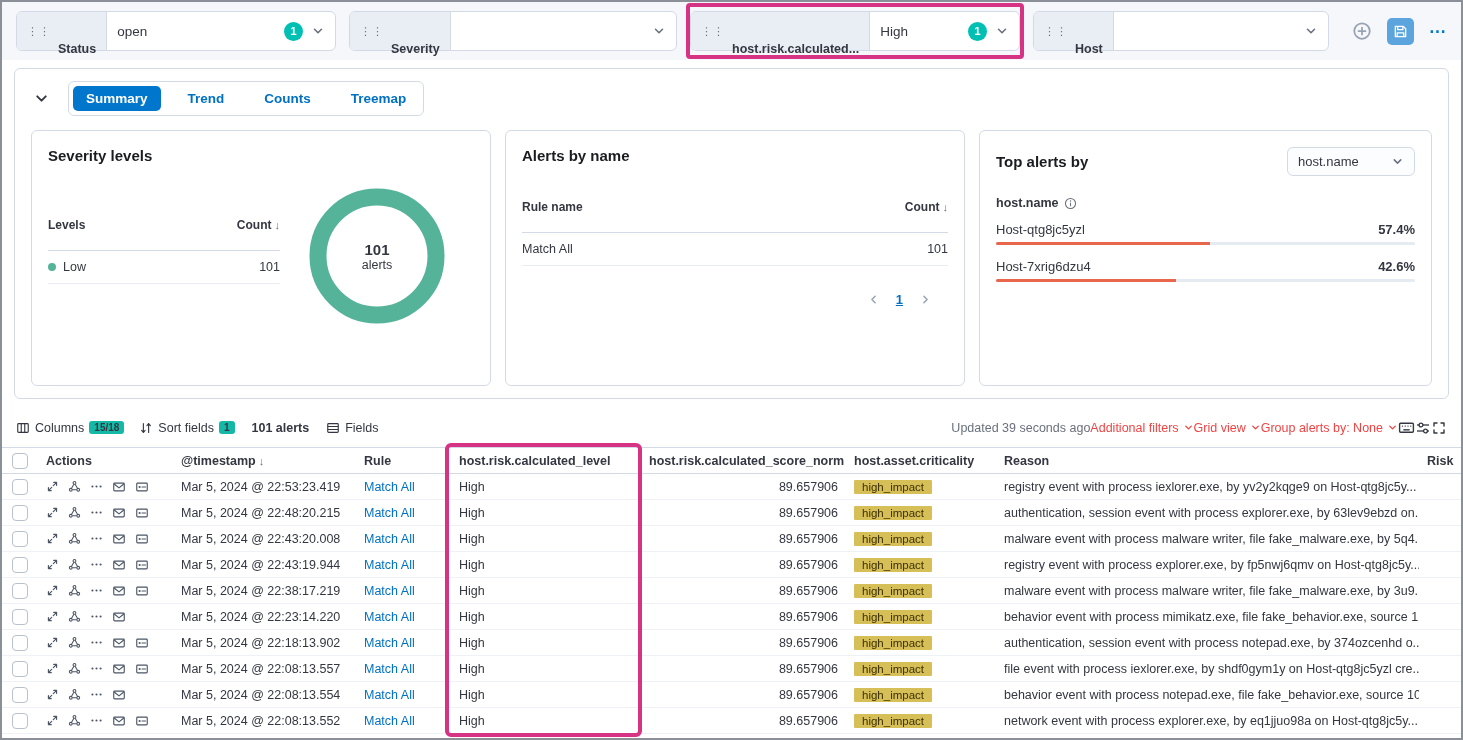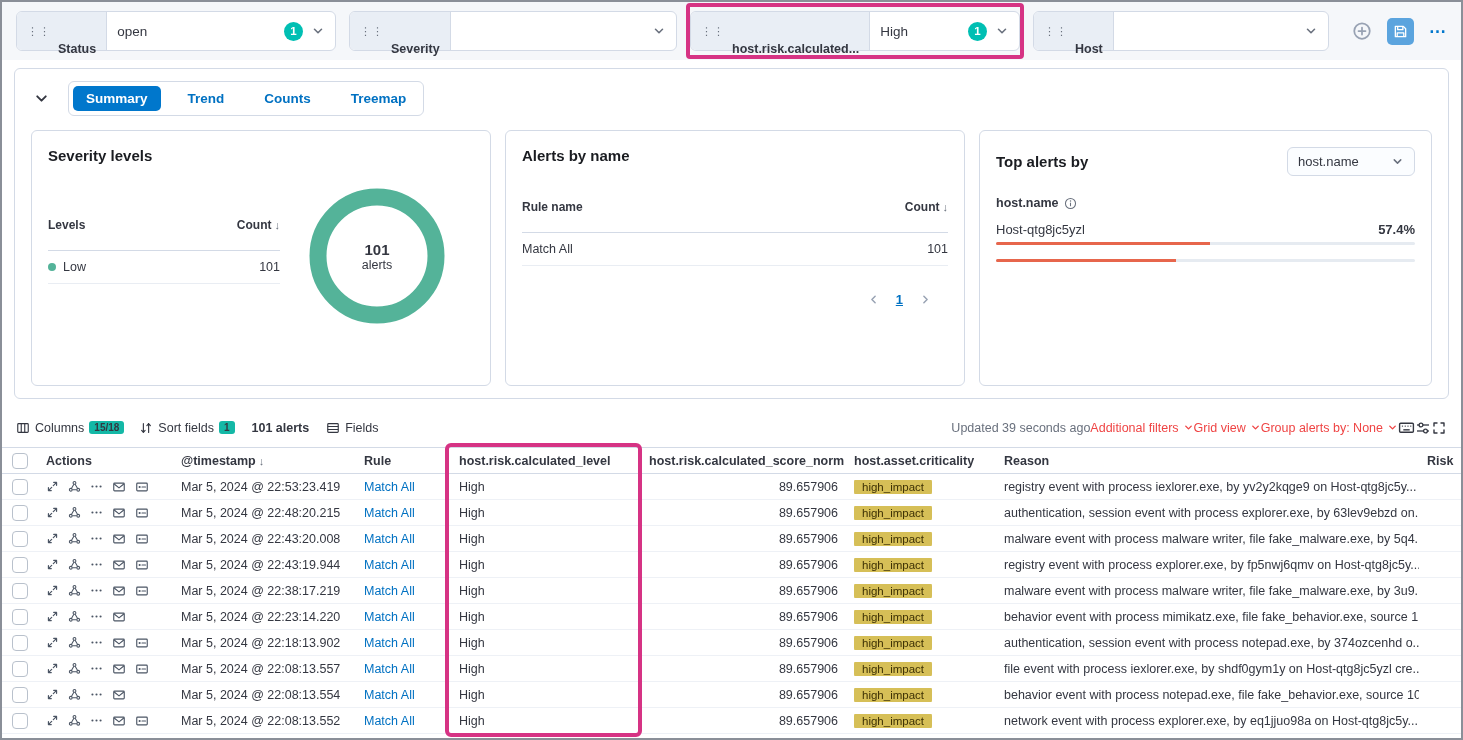--- a/index.html
+++ b/index.html
@@ -300,20 +300,24 @@
         <div class="ta-row">
           <div class="ta-line">
             <span>Host-qtg8jc5yzl</span>
             <span class="ta-pct">57.4%</span>
           </div>
           <div class="ta-track">
               <div class="ta-fill" style="width: 51%;"></div>
             </div>
         </div>
         <div class="ta-row">
+          <div class="ta-line">
+            <span>Host-7xrig6dzu4</span>
+            <span class="ta-pct">42.6%</span>
+          </div>
           <div class="ta-track">
               <div class="ta-fill" style="width: 43%;"></div>
             </div>
         </div>
       </div>
 
     </div>
   </div>
 
   <div class="alerts-toolbar">

